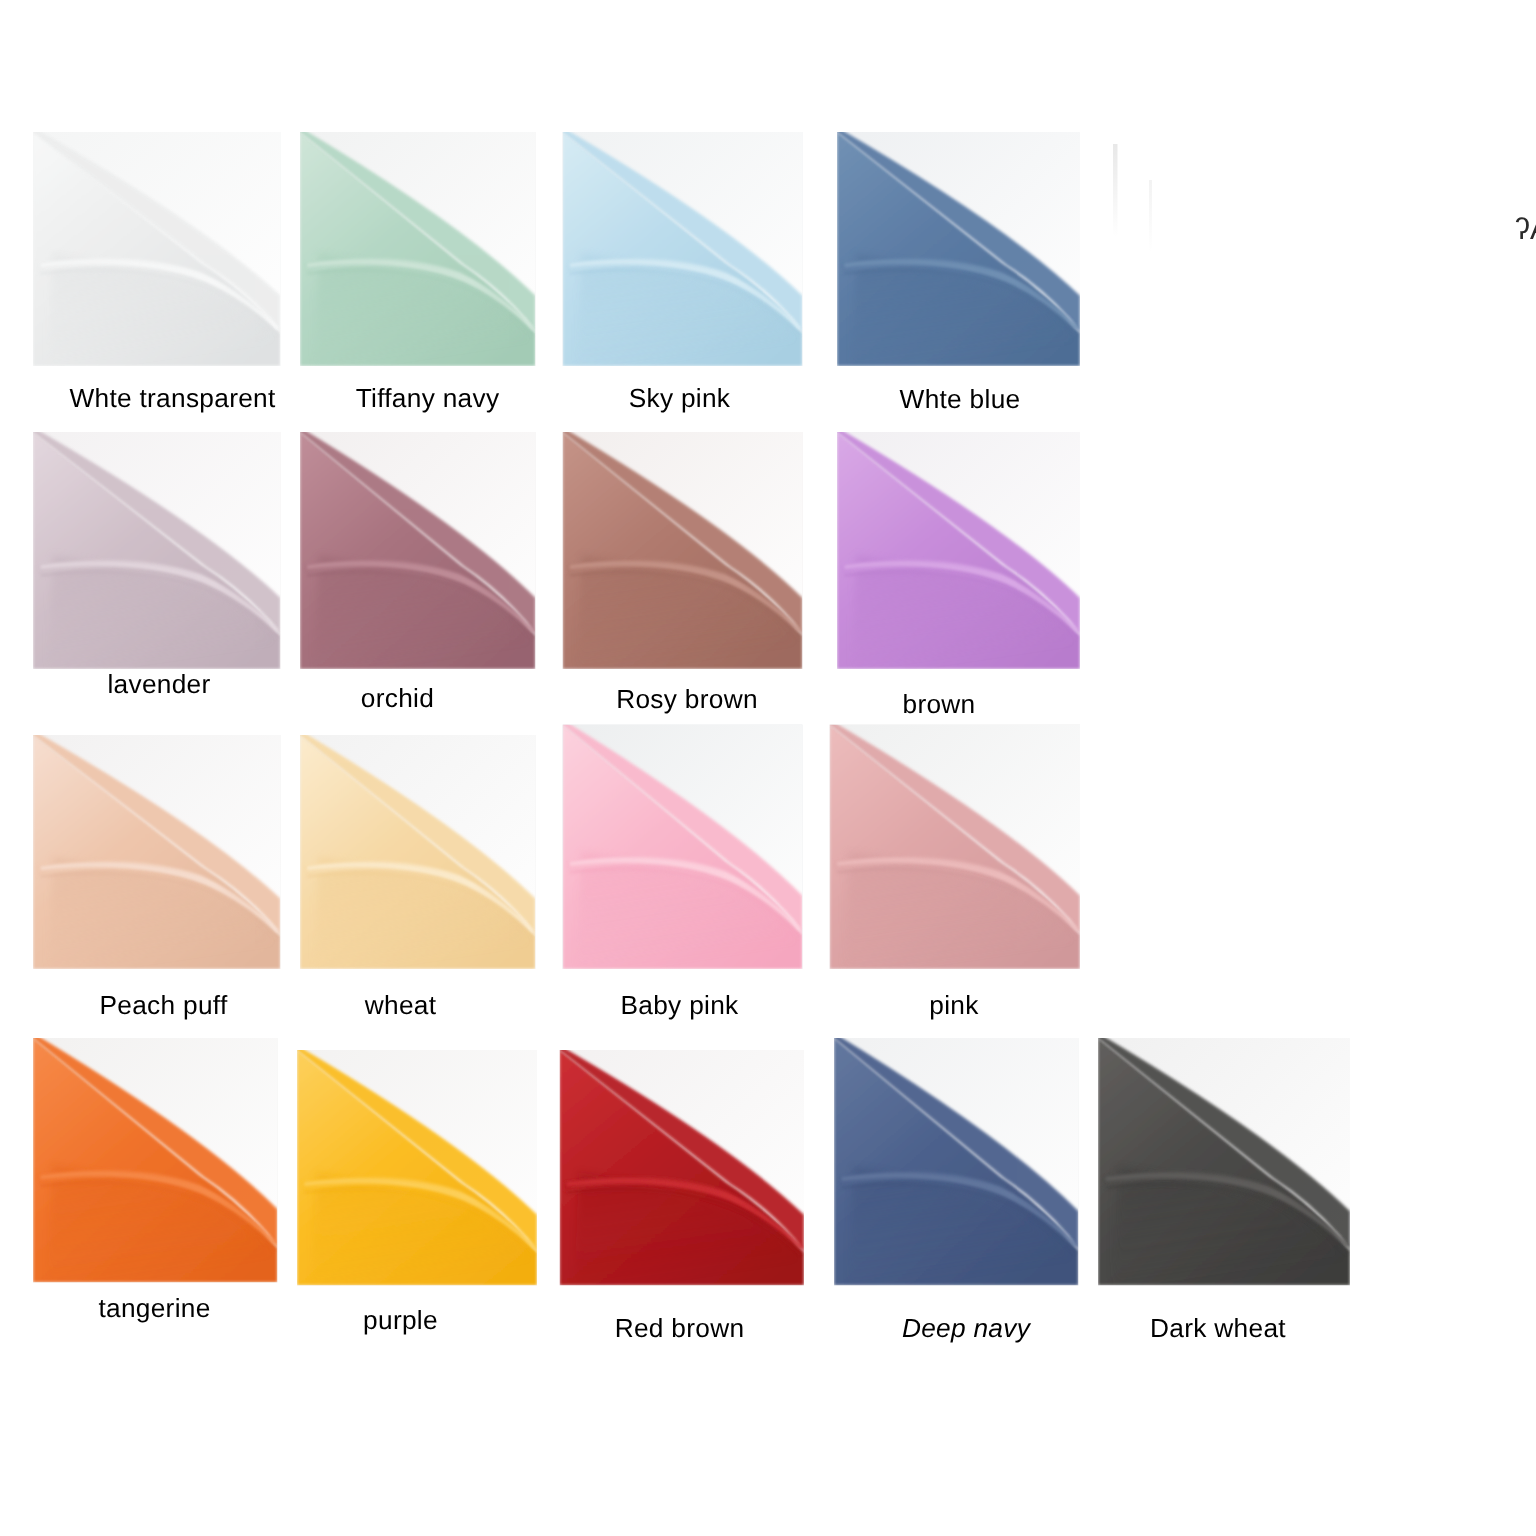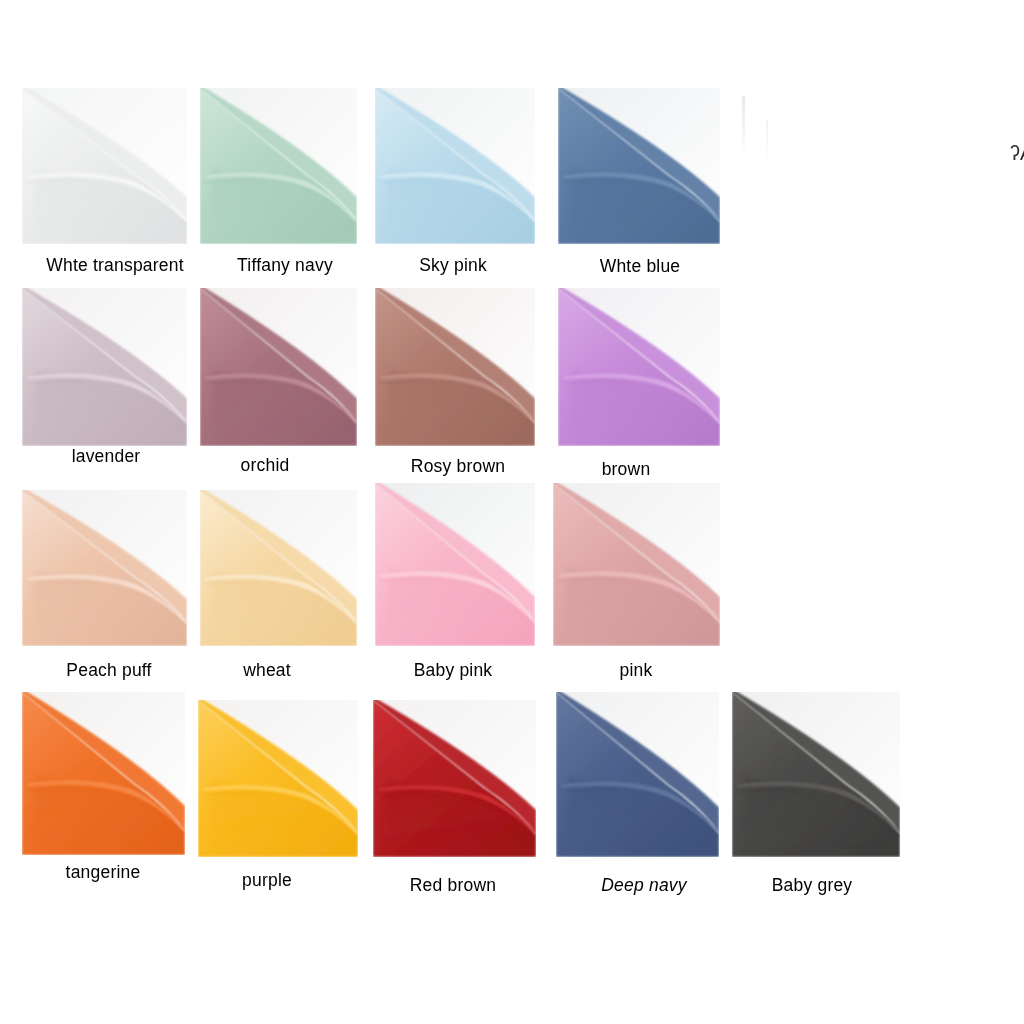--- a/index.html
+++ b/index.html
@@ -852,14 +852,14 @@
 
     <path d="M8,52 Q45,58 74,70 Q88,78 100,92 L100,100 L6,100 Z" fill="url(#shadow_s_darkgrey)" filter="url(#blur_s_darkgrey)" opacity="0.55"></path>
 
     <path d="M2,56 Q40,50 68,60 Q84,68 98,82 Q80,66 60,60 Q34,54 2,60 Z" fill="url(#flap_s_darkgrey)" filter="url(#blursoft_s_darkgrey)"></path>
 
     <path d="M3,57 Q42,52 70,63 Q86,71 99,84" fill="none" stroke="#615f5d" stroke-width="1.6" opacity="0.9" filter="url(#blursoft_s_darkgrey)"></path>
     <path d="M3,60.5 Q42,56 70,66.5 Q86,74 99,87" fill="none" stroke="#3d3c3b" stroke-width="1.1" opacity="0.5" filter="url(#blursoft_s_darkgrey)"></path>
   </svg>
       </div>
     </div>
-    <div class="swatch-label" style="left: 812px; top: 875px;">Baby grey</div>
+    <div class="swatch-label" style="left: 812px; top: 875px;">Dark wheat</div>
   </div>
 
 </body></html>

